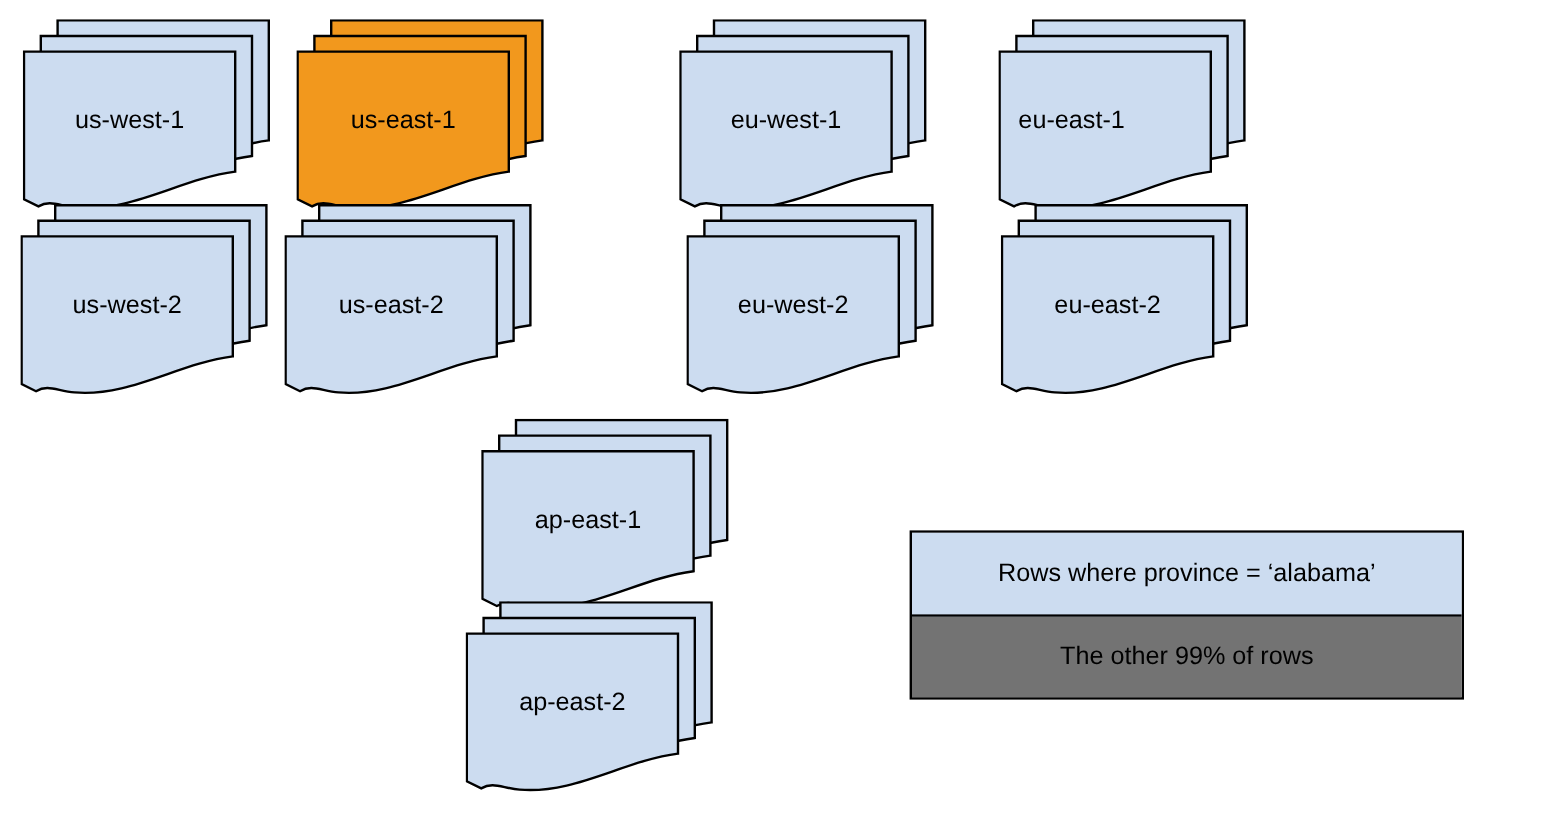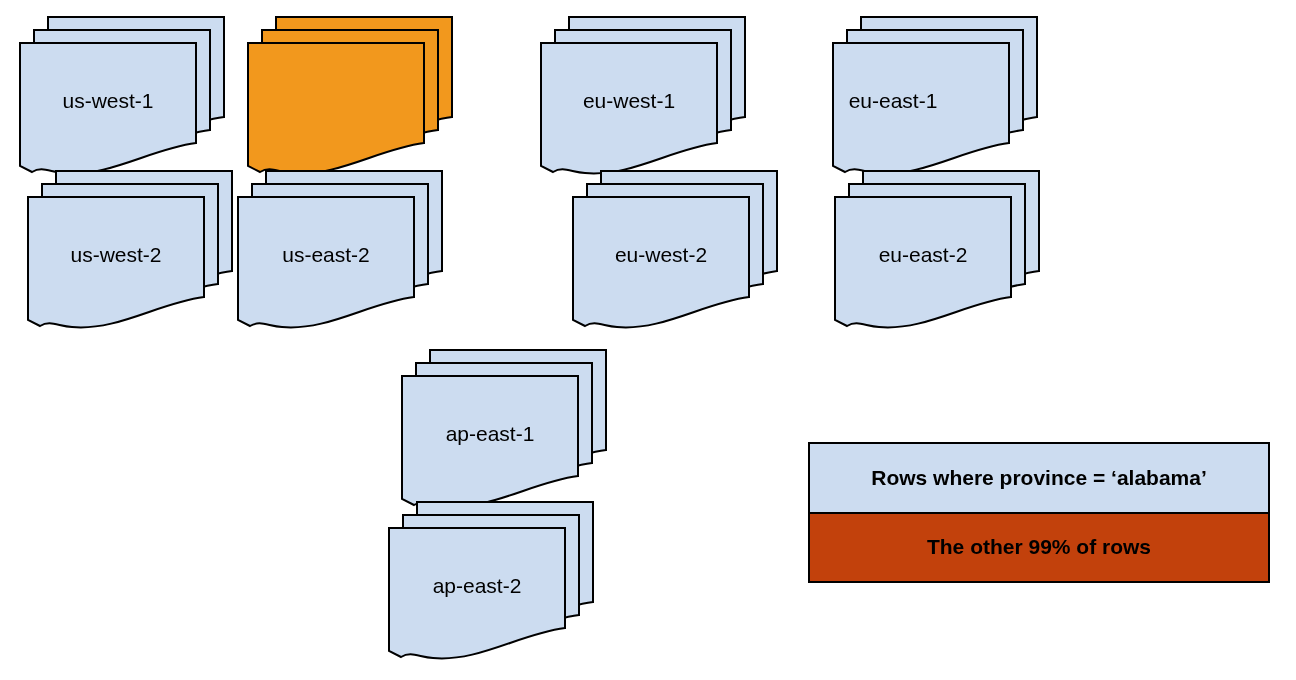--- a/index.html
+++ b/index.html
@@ -21,25 +21,25 @@
   .stack-label{
     position:absolute;
     left:0;top:70px;width:178px;height:30px;
     display:flex;align-items:center;justify-content:center;
     font-size:21px;color:#000000;
     white-space:nowrap;
     pointer-events:none;
   }
   #legend{
     position:absolute;
-    left:808px;top:442px;
+    left:758px;top:442px;
     width:462px;height:141px;
     border:2px solid #000000;
     box-sizing:border-box;
-    display:flex;flex-direction:column;font-weight:bold;
+    display:flex;flex-direction:column;
   }
   .legend-row{
     flex:1 1 0;
     display:flex;align-items:center;justify-content:center;
     font-size:21px;color:#000000;
   }
   .legend-row:first-child{border-bottom:2px solid #000000;}
 </style>
 </head>
 <body>
@@ -54,38 +54,39 @@
           <path d="M1,1 H177 V101 C131,107 91,135 45,131 C31,130 23,124 13,130 L1,124 Z" transform="translate(0,26)" fill="#ccdcf0" stroke="#000000" stroke-width="2" stroke-linejoin="miter"></path>
         </svg>
         <div class="stack-label">us-west-1</div>
       </div>
       <div class="stack" style="left: 247px; top: 16px;">
         <svg width="208" height="164" viewBox="0 0 208 164">
           <path d="M1,1 H177 V101 C131,107 91,135 45,131 C31,130 23,124 13,130 L1,124 Z" transform="translate(28,0)" fill="#f2981d" stroke="#000000" stroke-width="2" stroke-linejoin="miter"></path>
           <path d="M1,1 H177 V101 C131,107 91,135 45,131 C31,130 23,124 13,130 L1,124 Z" transform="translate(14,13)" fill="#f2981d" stroke="#000000" stroke-width="2" stroke-linejoin="miter"></path>
           <path d="M1,1 H177 V101 C131,107 91,135 45,131 C31,130 23,124 13,130 L1,124 Z" transform="translate(0,26)" fill="#f2981d" stroke="#000000" stroke-width="2" stroke-linejoin="miter"></path>
         </svg>
+        <div class="stack-label">us-east-1</div>
       </div>
-      <div class="stack" style="left: 540px; top: 16px; text-align: center;">
+      <div class="stack" style="left: 566px; top: 16px; text-align: center;">
         <svg width="208" height="164" viewBox="0 0 208 164">
           <path d="M1,1 H177 V101 C131,107 91,135 45,131 C31,130 23,124 13,130 L1,124 Z" transform="translate(28,0)" fill="#ccdcf0" stroke="#000000" stroke-width="2" stroke-linejoin="miter"></path>
           <path d="M1,1 H177 V101 C131,107 91,135 45,131 C31,130 23,124 13,130 L1,124 Z" transform="translate(14,13)" fill="#ccdcf0" stroke="#000000" stroke-width="2" stroke-linejoin="miter"></path>
           <path d="M1,1 H177 V101 C131,107 91,135 45,131 C31,130 23,124 13,130 L1,124 Z" transform="translate(0,26)" fill="#ccdcf0" stroke="#000000" stroke-width="2" stroke-linejoin="miter"></path>
         </svg>
         <div class="stack-label">eu-west-1</div>
       </div>
       <div class="stack" style="left: 804px; top: 16px; padding-left: 28px;">
         <svg width="208" height="164" viewBox="0 0 208 164">
           <path d="M1,1 H177 V101 C131,107 91,135 45,131 C31,130 23,124 13,130 L1,124 Z" transform="translate(28,0)" fill="#ccdcf0" stroke="#000000" stroke-width="2" stroke-linejoin="miter"></path>
           <path d="M1,1 H177 V101 C131,107 91,135 45,131 C31,130 23,124 13,130 L1,124 Z" transform="translate(14,13)" fill="#ccdcf0" stroke="#000000" stroke-width="2" stroke-linejoin="miter"></path>
           <path d="M1,1 H177 V101 C131,107 91,135 45,131 C31,130 23,124 13,130 L1,124 Z" transform="translate(0,26)" fill="#ccdcf0" stroke="#000000" stroke-width="2" stroke-linejoin="miter"></path>
         </svg>
         <div class="stack-label">eu-east-1</div>
       </div>
-      <div class="stack" style="left: 27px; top: 170px;">
+      <div class="stack" style="left: 17px; top: 170px;">
         <svg width="208" height="164" viewBox="0 0 208 164">
           <path d="M1,1 H177 V101 C131,107 91,135 45,131 C31,130 23,124 13,130 L1,124 Z" transform="translate(28,0)" fill="#ccdcf0" stroke="#000000" stroke-width="2" stroke-linejoin="miter"></path>
           <path d="M1,1 H177 V101 C131,107 91,135 45,131 C31,130 23,124 13,130 L1,124 Z" transform="translate(14,13)" fill="#ccdcf0" stroke="#000000" stroke-width="2" stroke-linejoin="miter"></path>
           <path d="M1,1 H177 V101 C131,107 91,135 45,131 C31,130 23,124 13,130 L1,124 Z" transform="translate(0,26)" fill="#ccdcf0" stroke="#000000" stroke-width="2" stroke-linejoin="miter"></path>
         </svg>
         <div class="stack-label">us-west-2</div>
       </div>
       <div class="stack" style="left: 237px; top: 170px;">
         <svg width="208" height="164" viewBox="0 0 208 164">
           <path d="M1,1 H177 V101 C131,107 91,135 45,131 C31,130 23,124 13,130 L1,124 Z" transform="translate(28,0)" fill="#ccdcf0" stroke="#000000" stroke-width="2" stroke-linejoin="miter"></path>
@@ -125,18 +126,18 @@
           <path d="M1,1 H177 V101 C131,107 91,135 45,131 C31,130 23,124 13,130 L1,124 Z" transform="translate(0,26)" fill="#ccdcf0" stroke="#000000" stroke-width="2" stroke-linejoin="miter"></path>
         </svg>
         <div class="stack-label">ap-east-2</div>
       </div>
     </div>
 
   <div id="legend">
     <div class="legend-row" style="background: rgb(204, 220, 240);">
       <span>Rows where province = ‘alabama’</span>
     </div>
-    <div class="legend-row" style="background: #c2410c;">
+    <div class="legend-row" style="background: #737373;">
       <span>The other 99% of rows</span>
     </div>
   </div>
 
 </div>
 
 </body></html>

